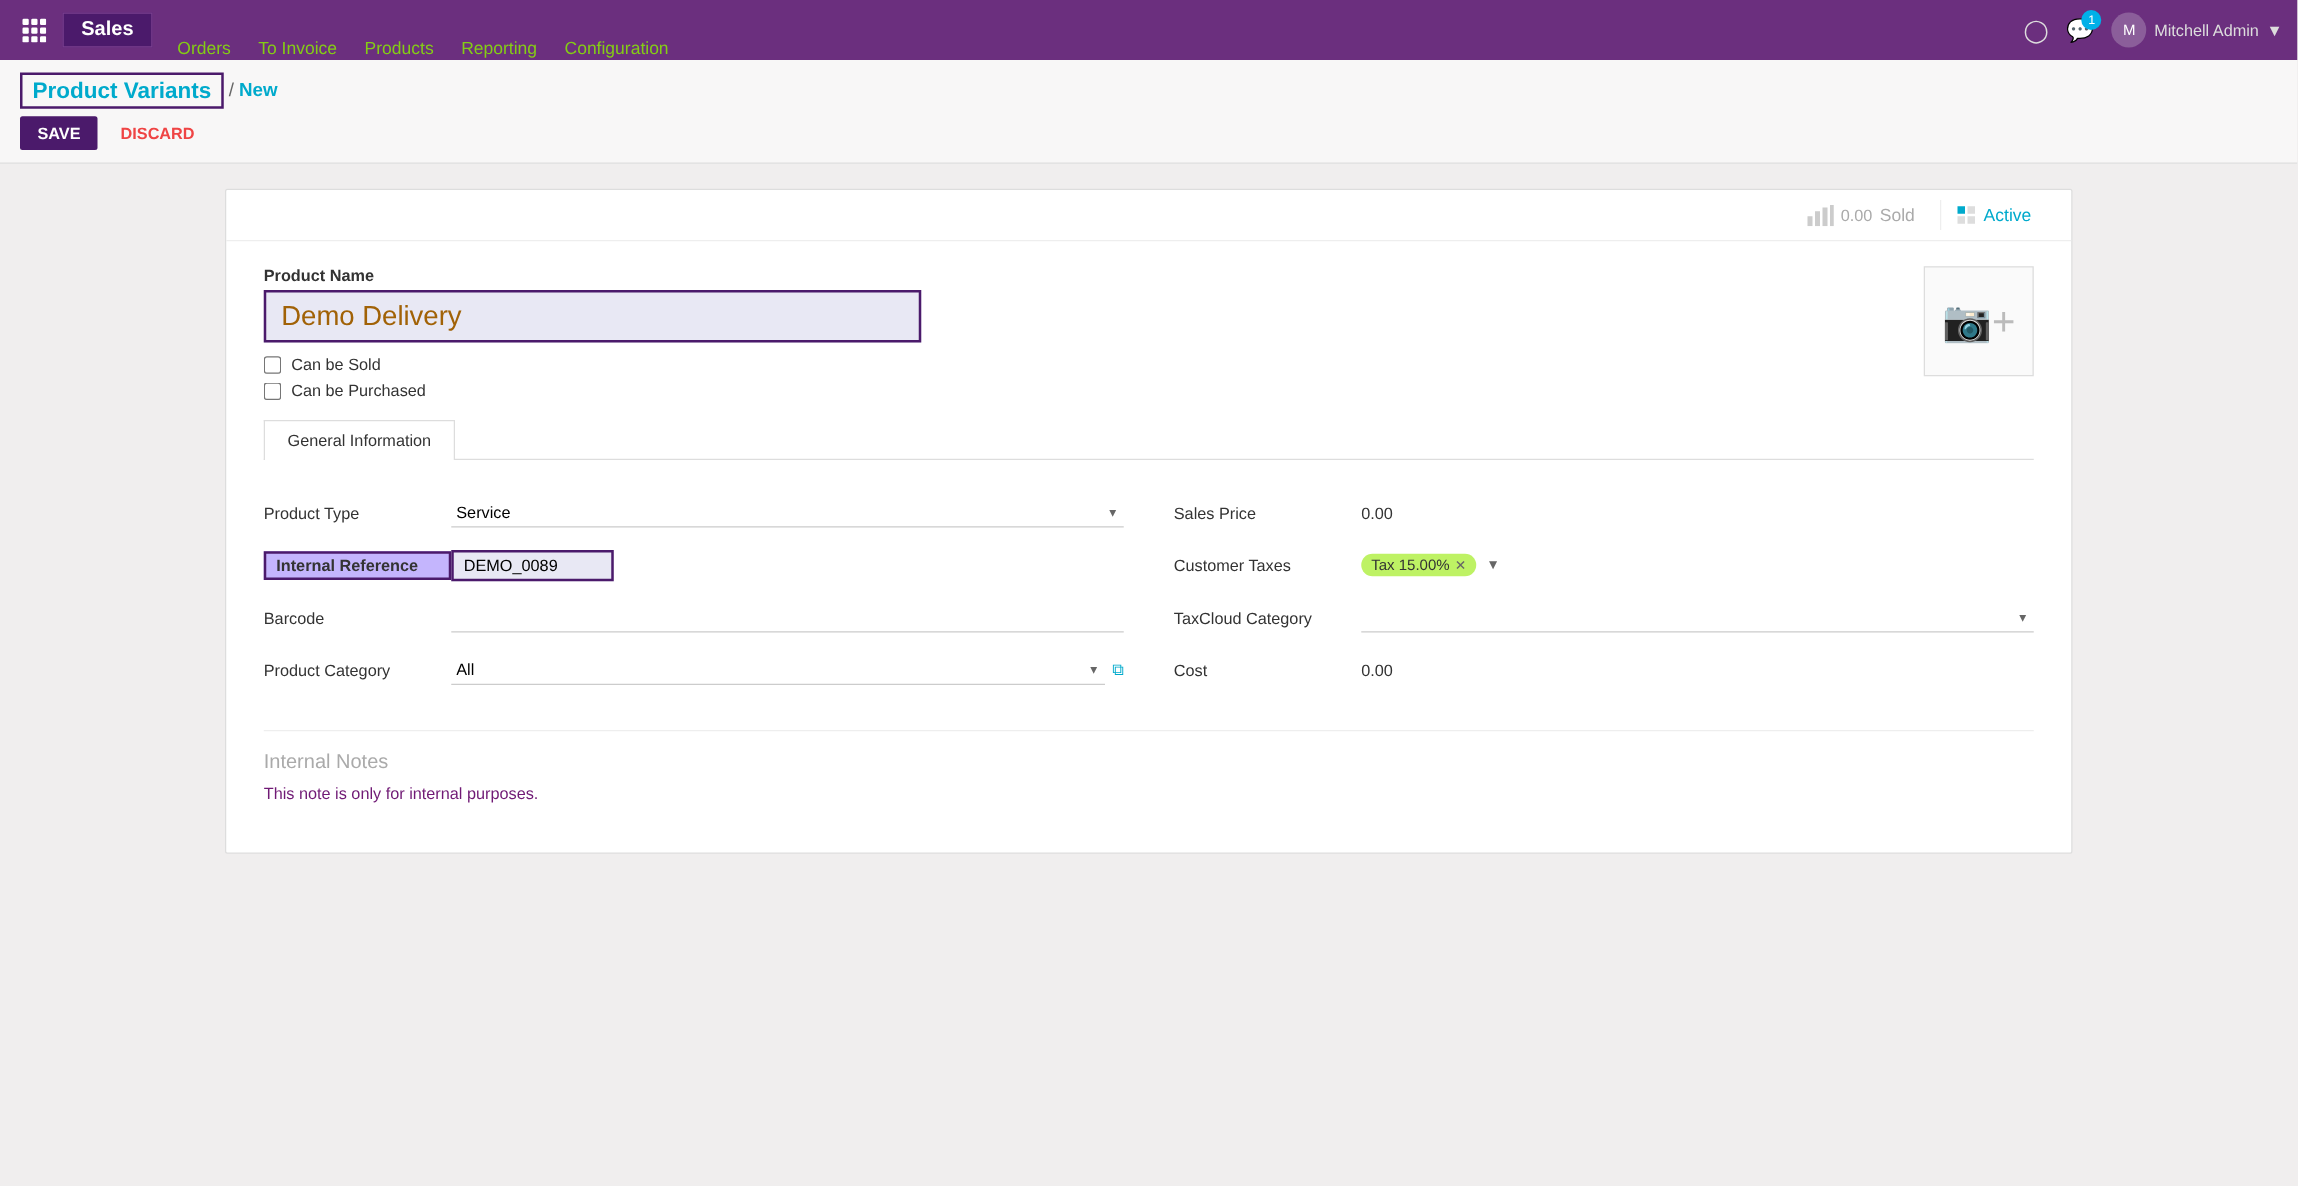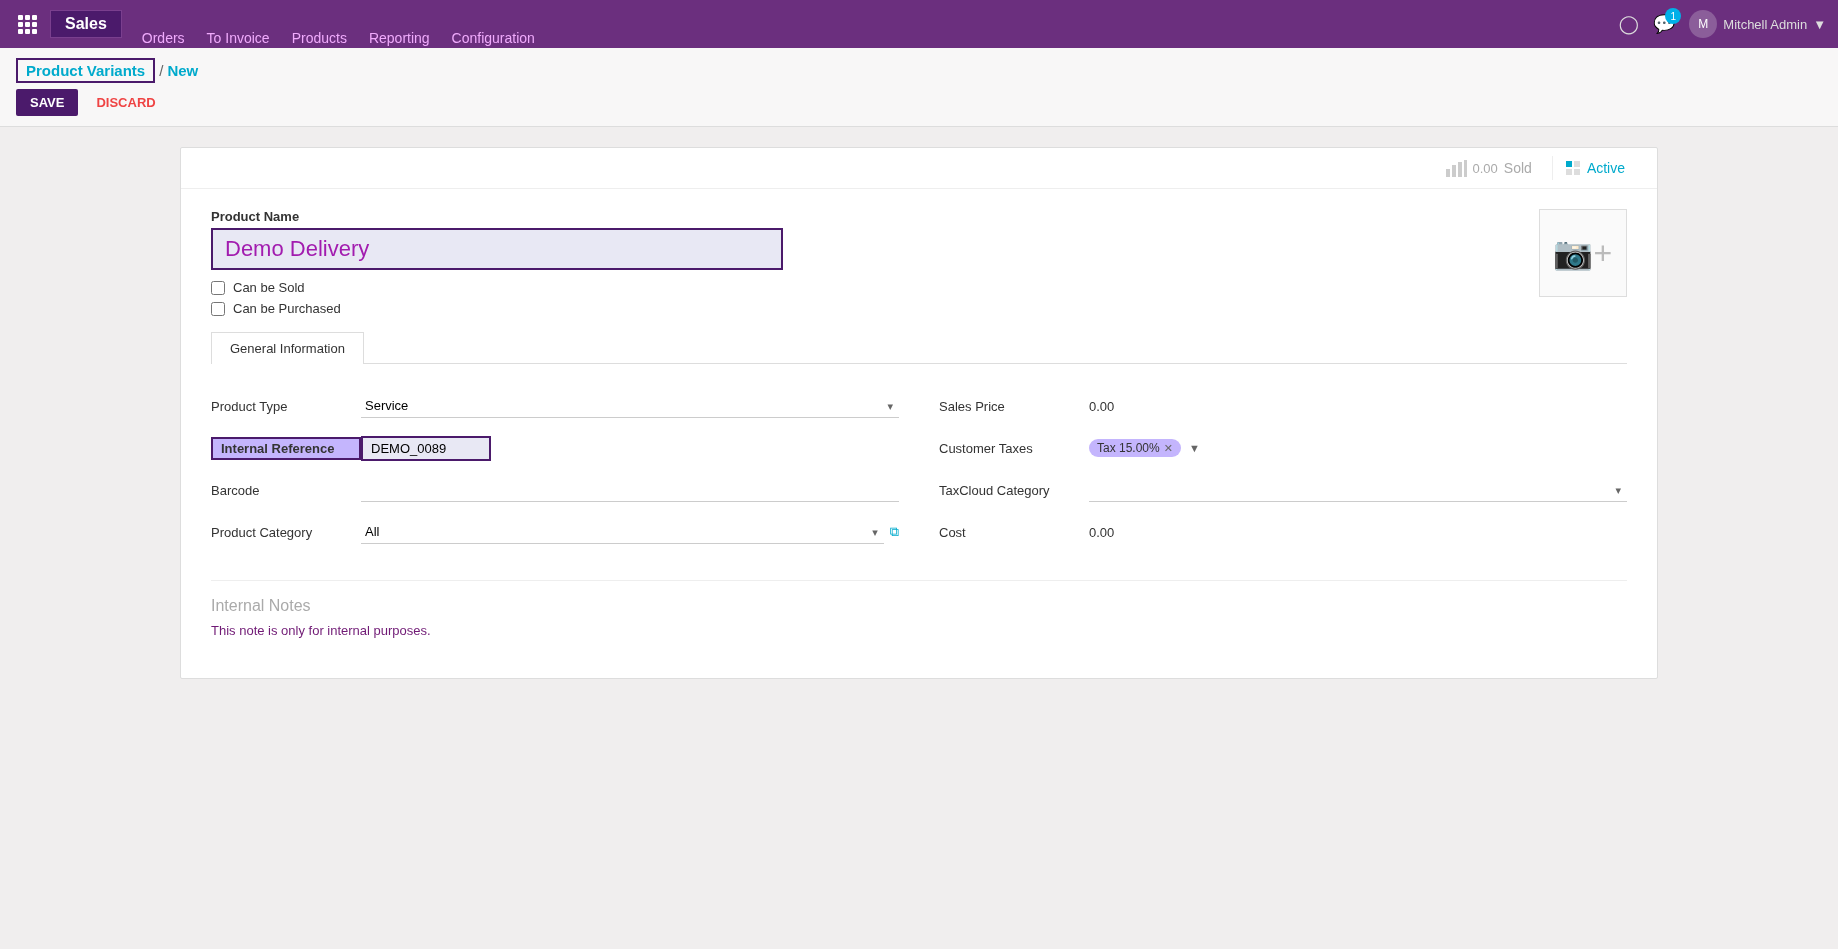--- a/index.html
+++ b/index.html
@@ -34,21 +34,21 @@
       padding: 4px 14px;
       margin-right: 20px;
       cursor: pointer;
     }
     .nav-links {
       display: flex;
       gap: 22px;
       flex: 1;
     }
     .nav-links a {
-      color: #f0abfc;
+      color: #84cc16;
       text-decoration: none;
       font-size: 14px;
       cursor: pointer;
       margin-top: 28px;
     }
     .nav-right {
       display: flex;
       align-items: center;
       gap: 14px;
     }
@@ -79,21 +79,21 @@
       padding: 10px 16px;
       display: flex;
       flex-direction: column;
       gap: 6px;
       border-bottom: 1px solid #ddd;
     }
     .breadcrumb {
       display: flex; align-items: center; gap: 4px;
     }
     .breadcrumb-link {
-      color: #00aacc; font-size: 15px; font-weight: bold; cursor: pointer;
+      color: #00aacc; font-size: 18px; font-weight: bold; cursor: pointer;
       border: 2px solid #4b1a6b;
       padding: 2px 8px;
     }
     .breadcrumb-sep { color: #666; font-size: 15px; }
     .breadcrumb-current { color: #00aacc; font-size: 15px; font-weight: bold; }
     .action-buttons { display: flex; gap: 8px; align-items: center; }
     .btn-save {
       background: #4b1a6b; color: #fff;
       border: none; padding: 6px 14px;
       font-size: 13px; font-weight: bold;
@@ -142,25 +142,25 @@
     .form-body { padding: 20px 30px; }
     .product-header {
       display: flex; align-items: flex-start; justify-content: space-between;
       margin-bottom: 16px;
     }
     .product-name-section { flex: 1; }
     .field-label { font-size: 13px; font-weight: bold; color: #333; margin-bottom: 4px; }
     .product-name-input {
       font-size: 22px;
       font-weight: normal;
-      color: #a21caf;
+      color: #a16207;
       border: 2px solid #4b1a6b;
       background: #e8e8f4;
       padding: 6px 12px;
-      width: 572px;
+      width: 526px;
       outline: none;
     }
     .checkboxes { margin-top: 10px; display: flex; flex-direction: column; gap: 6px; }
     .checkbox-row {
       display: flex; align-items: center; gap: 8px;
       font-size: 13px; color: #333;
     }
     .checkbox-row input[type="checkbox"] { width: 14px; height: 14px; cursor: pointer; }
 
     
@@ -264,21 +264,21 @@
       padding: 3px 8px;
       font-size: 13px;
       outline: none;
       width: 130px;
     }
     .plain-value { font-size: 13px; color: #333; }
 
     
     .tag-container { display: flex; align-items: center; gap: 4px; flex-wrap: wrap; }
     .tax-tag {
-      background: #c4b5fd;
+      background: #bef264;
       border-radius: 10px;
       padding: 2px 8px;
       font-size: 12px;
       display: flex; align-items: center; gap: 4px;
     }
     .tag-close { cursor: pointer; color: #666; font-size: 11px; }
     .dropdown-arrow { color: #666; font-size: 11px; margin-left: 4px; cursor: pointer; }
 
     .category-row-value {
       display: flex; align-items: center; gap: 6px; flex: 1;

